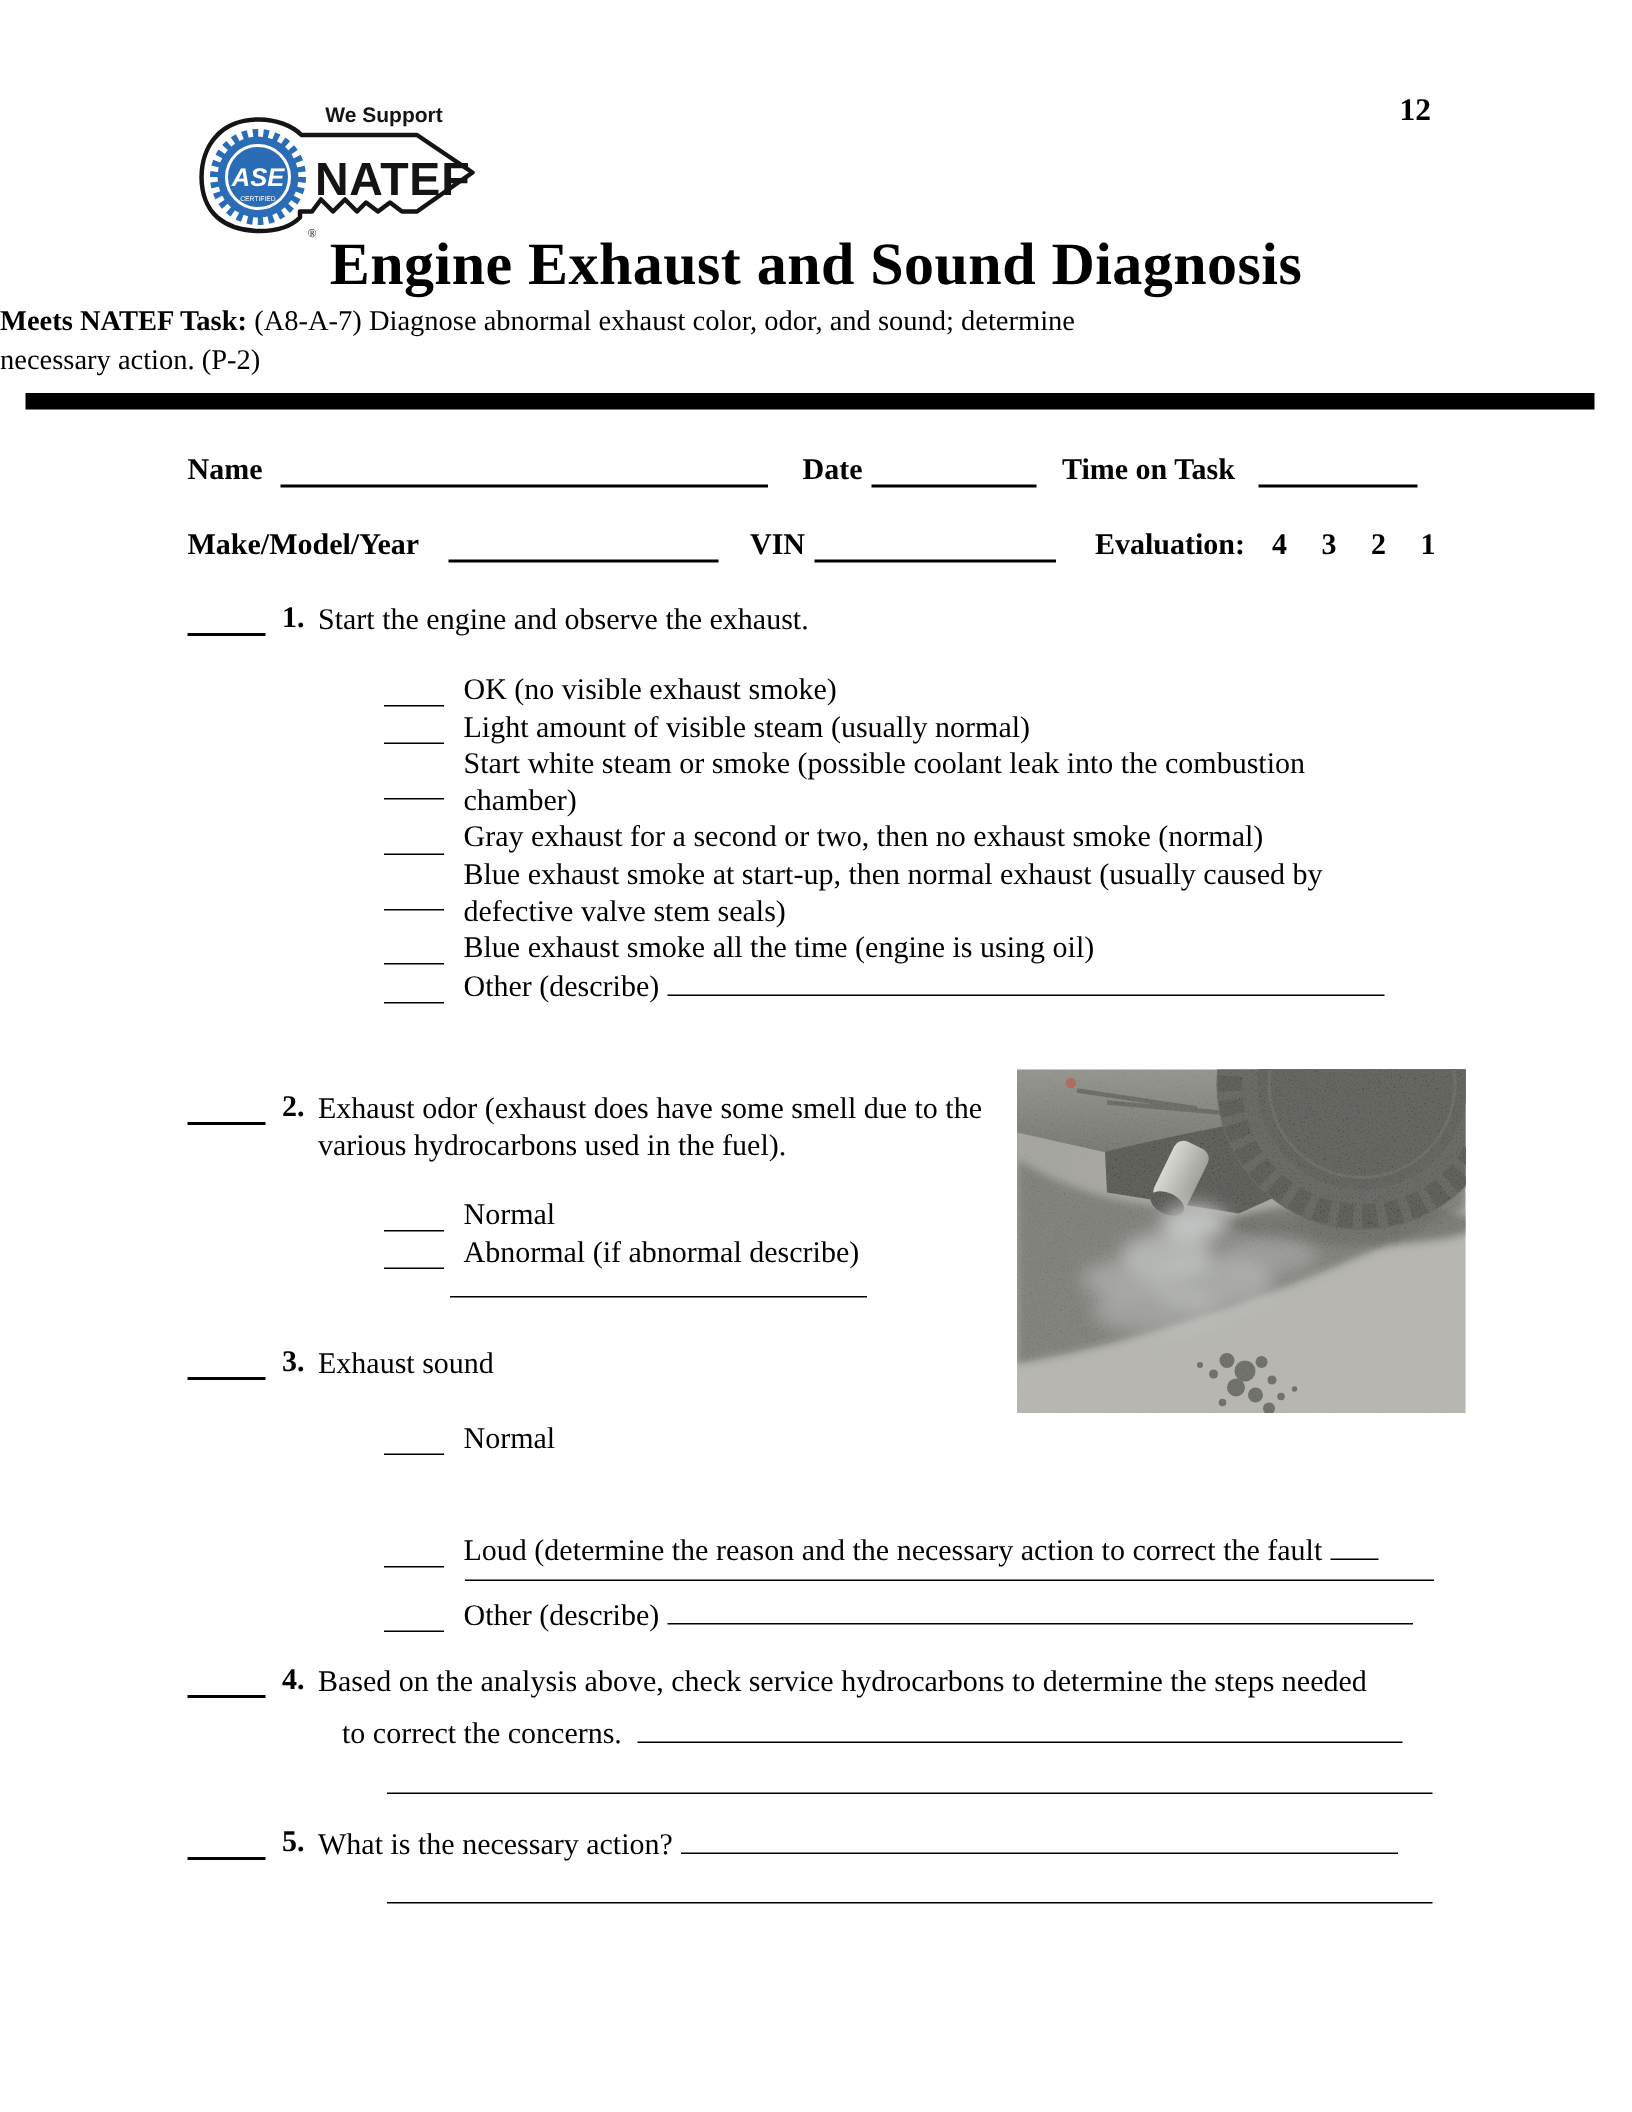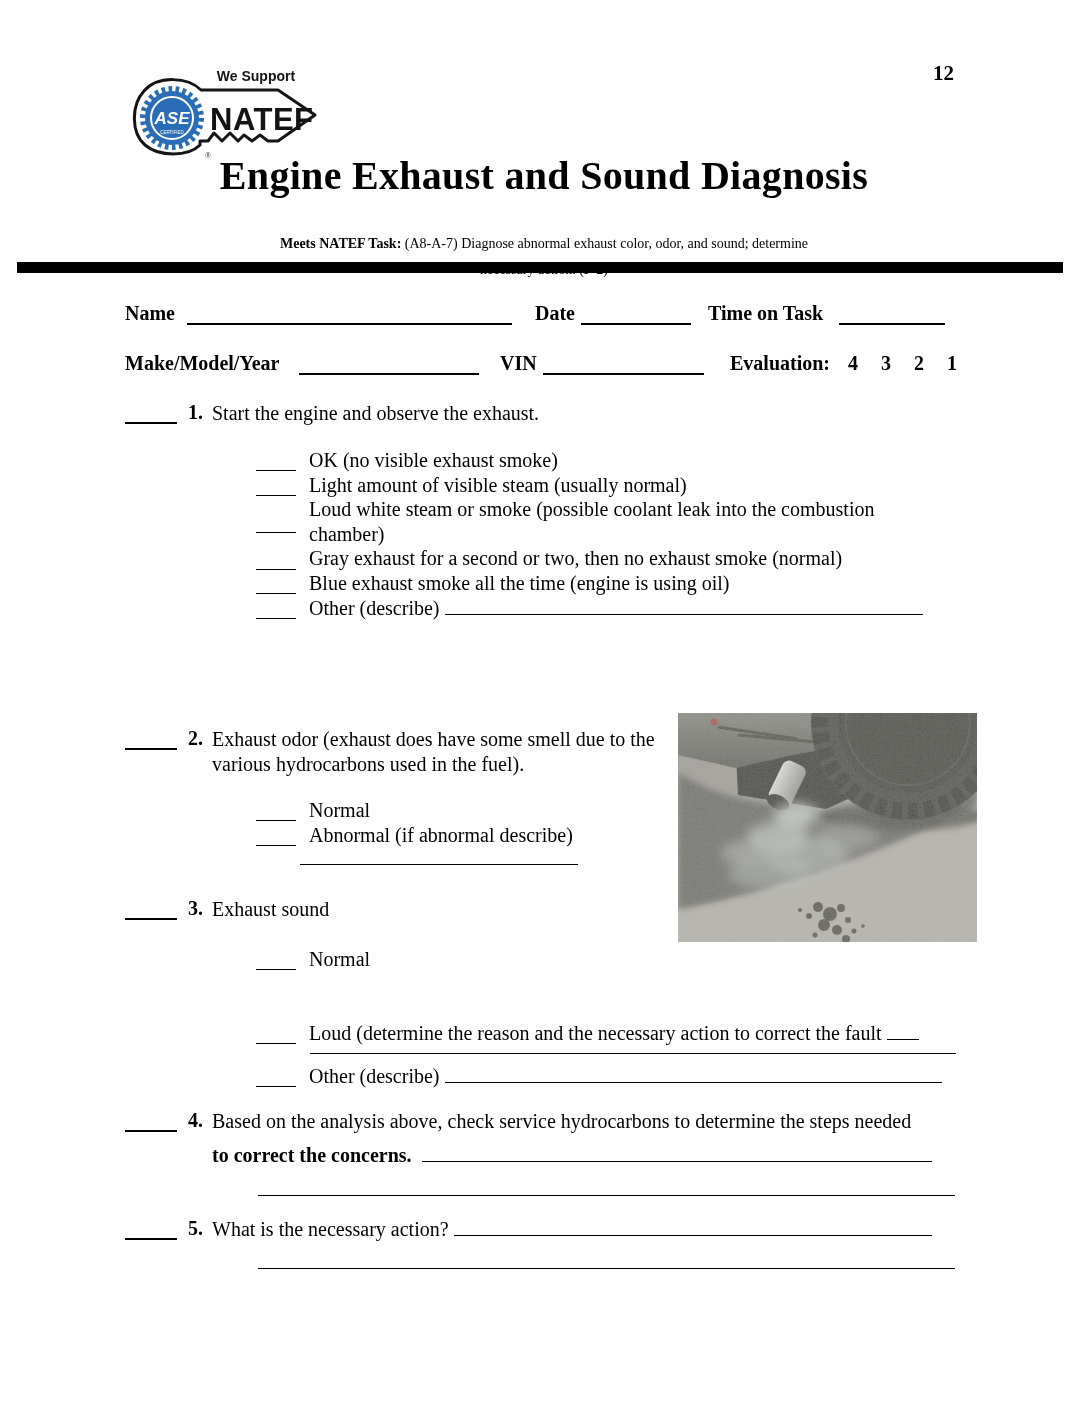--- a/index.html
+++ b/index.html
@@ -4,21 +4,21 @@
 <style>
   html,body{margin:0;padding:0;background:#e8e8e8;}
   #page{position:relative;width:1088px;height:1408px;background:#ffffff;margin:0 auto;
         font-family:"Liberation Serif","DejaVu Serif",serif;color:#000;font-size:20px;overflow:hidden;}
   .abs{position:absolute;}
   .bold{font-weight:bold;}
   
   #natef-logo{left:128px;top:54px;width:195px;height:108px;}
   #page-number{left:933px;top:61px;font-weight:bold;font-size:21px;}
   #form-title{left:0;top:152px;width:100%;text-align:center;font-size:40px;font-weight:bold;letter-spacing:.3px;white-space:nowrap;}
-  .task-line{left:0;width:100%;text-align:center;font-size:14px;margin-top:32px;}
+  .task-line{left:0;width:100%;text-align:left;font-size:19px;}
   #task-line1{top:204px;}
   #task-line2{top:230px;}
   #thick-rule{left:17px;top:262px;width:1046px;height:11px;background:#000;}
   
   .mlabel{font-weight:bold;white-space:nowrap;}
   .uline{border-bottom:2px solid #000;height:21px;}
   .row1{top:302px;} .row2{top:352px;}
   
   .item-head{display:flex;align-items:flex-start;}
   .numblank{display:inline-block;width:52px;height:21px;border-bottom:2.6px solid #000;margin-right:11px;flex:none;}
@@ -87,25 +87,29 @@
     <div class="opt-row">
       <span class="cb"></span>
       <span class="ol">OK (no visible exhaust smoke)</span>
     </div>
     <div class="opt-row">
       <span class="cb"></span>
       <span class="ol">Light amount of visible steam (usually normal)</span>
     </div>
     <div class="opt-row">
       <span class="cb"></span>
-      <span class="ol">Loud white steam or smoke (possible coolant leak into the combustion chamber)</span>
+      <span class="ol">Start white steam or smoke (possible coolant leak into the combustion chamber)</span>
     </div>
     <div class="opt-row">
       <span class="cb"></span>
       <span class="ol">Gray exhaust for a second or two, then no exhaust smoke (normal)</span>
+    </div>
+    <div class="opt-row">
+      <span class="cb"></span>
+      <span class="ol">Blue exhaust smoke at start-up, then normal exhaust (usually caused by defective valve stem seals)</span>
     </div>
     <div class="opt-row">
       <span class="cb"></span>
       <span class="ol">Blue exhaust smoke all the time (engine is using oil)</span>
     </div>
     <div class="opt-row">
       <span class="cb"></span>
       <span class="ol nowrap"><span>Other (describe)</span>&nbsp;<span class="blank-inline" style="width:478px;"></span></span>
     </div>
   </div>
@@ -221,21 +225,21 @@
   <div class="abs opt-row" style="left:256px;top:1064px;">
     <span class="cb"></span>
     <span class="ol nowrap"><span>Other (describe)</span>&nbsp;<span class="blank-inline" style="width:497px;"></span></span>
   </div>
 
   <div class="abs item-head" style="left:125px;top:1109px;">
     <span class="numblank"></span>
     <span class="inum">4.</span>
     <span class="itext" style="white-space:nowrap;">Based on the analysis above, check service hydrocarbons to determine the steps needed</span>
   </div>
-  <div class="abs" style="left:212px;top:1143px;white-space:nowrap;font-weight:bold;">
+  <div class="abs" style="left:228px;top:1143px;white-space:nowrap;">
     <span>to correct the concerns.</span>&nbsp;&nbsp;<span class="blank-inline" style="width:510px;"></span>
   </div>
   <div class="abs field-line" style="left:258px;top:1174px;width:697px;"></div>
 
   <div class="abs item-head" style="left:125px;top:1217px;">
     <span class="numblank"></span>
     <span class="inum">5.</span>
     <span class="itext" style="white-space:nowrap;"><span>What is the necessary action?</span>&nbsp;<span class="blank-inline" style="width:478px;"></span></span>
   </div>
   <div class="abs field-line" style="left:258px;top:1247px;width:697px;"></div>

